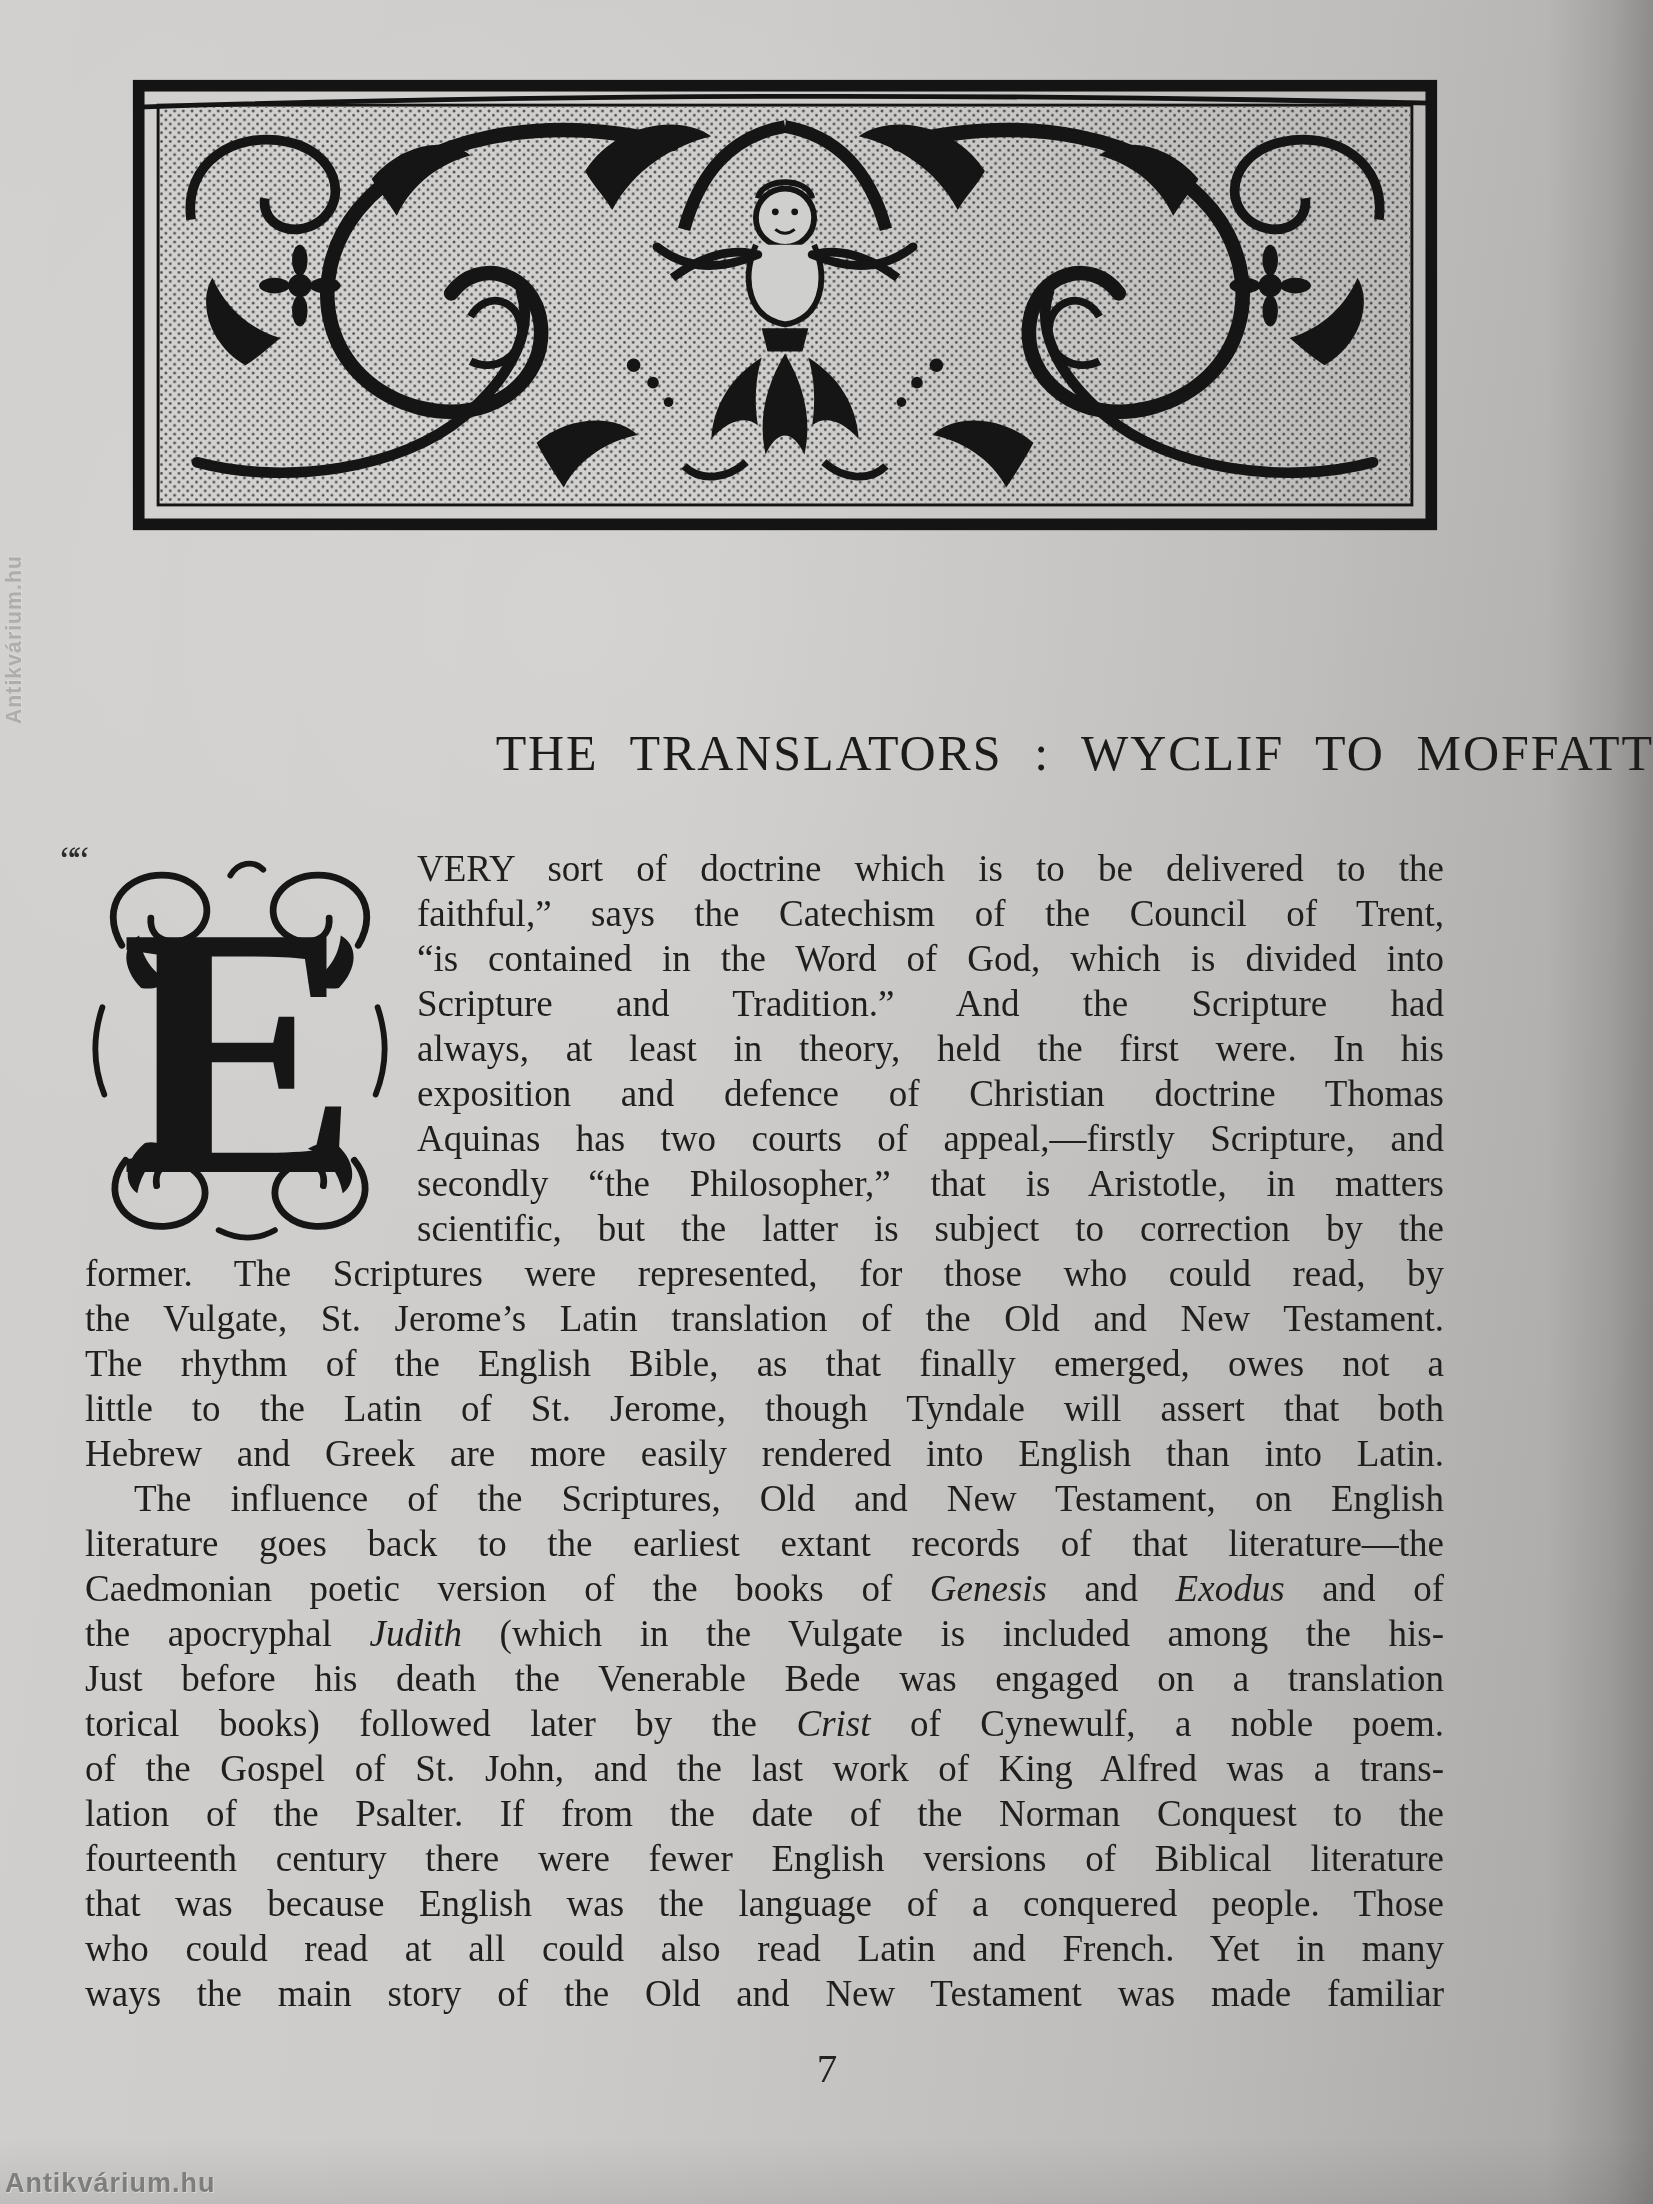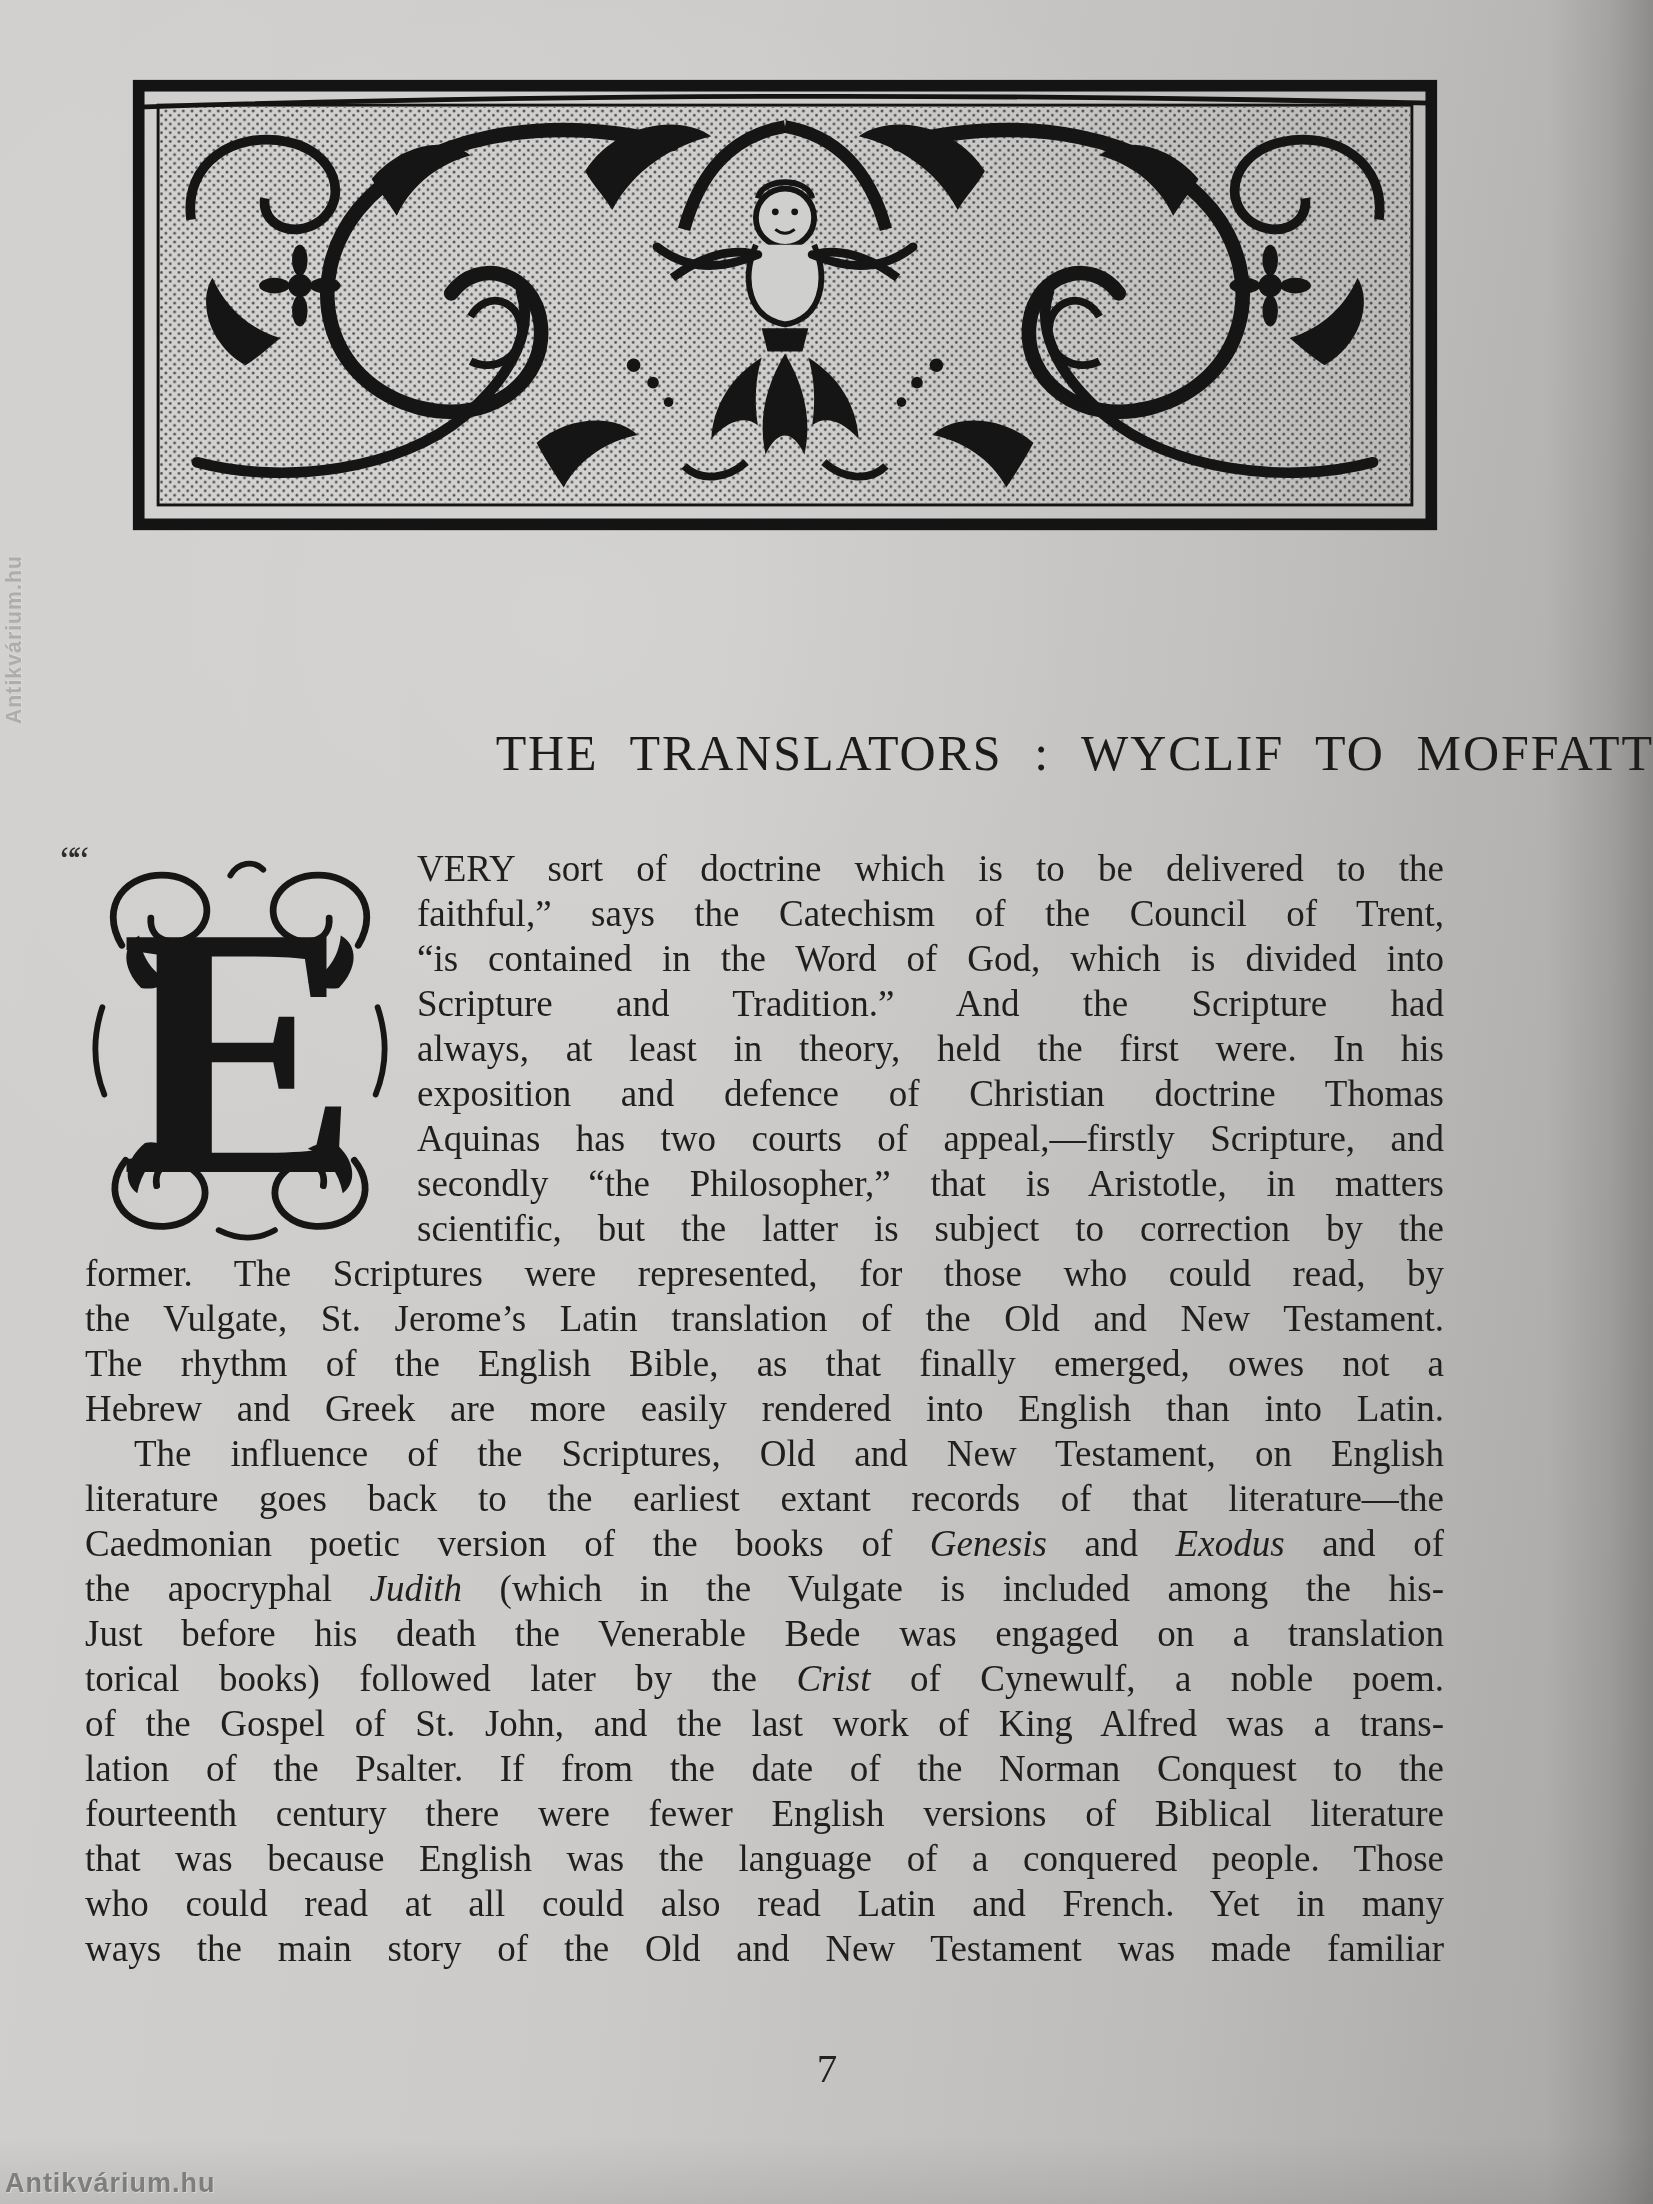--- a/index.html
+++ b/index.html
@@ -141,20 +141,21 @@
       <div class="line beside"><span>“is contained in the Word of God, which is divided into</span></div>
       <div class="line beside"><span>Scripture and Tradition.” And the Scripture had</span></div>
       <div class="line beside"><span>always, at least in theory, held the first were. In his</span></div>
       <div class="line beside"><span>exposition and defence of Christian doctrine Thomas</span></div>
       <div class="line beside"><span>Aquinas has two courts of appeal,—firstly Scripture, and</span></div>
       <div class="line beside"><span>secondly “the Philosopher,” that is Aristotle, in matters</span></div>
       <div class="line beside"><span>scientific, but the latter is subject to correction by the</span></div>
       <div class="line full"><span>former. The Scriptures were represented, for those who could read, by</span></div>
       <div class="line full"><span>the Vulgate, St. Jerome’s Latin translation of the Old and New Testament.</span></div>
       <div class="line full"><span>The rhythm of the English Bible, as that finally emerged, owes not a</span></div>
+      <div class="line full"><span>little to the Latin of St. Jerome, though Tyndale will assert that both</span></div>
       <div class="line full"><span>Hebrew and Greek are more easily rendered into English than into Latin.</span></div>
       <div class="line full indent-first"><span>The influence of the Scriptures, Old and New Testament, on English</span></div>
       <div class="line full"><span>literature goes back to the earliest extant records of that literature—the</span></div>
       <div class="line full"><span>Caedmonian poetic version of the books of </span><em>Genesis</em><span> and </span><em>Exodus</em><span> and of</span></div>
       <div class="line full"><span>the apocryphal </span><em>Judith</em><span> (which in the Vulgate is included among the his-</span></div>
       <div class="line full"><span>Just before his death the Venerable Bede was engaged on a translation</span></div>
       <div class="line full"><span>torical books) followed later by the </span><em>Crist</em><span> of Cynewulf, a noble poem.</span></div>
       <div class="line full"><span>of the Gospel of St. John, and the last work of King Alfred was a trans-</span></div>
       <div class="line full"><span>lation of the Psalter. If from the date of the Norman Conquest to the</span></div>
       <div class="line full"><span>fourteenth century there were fewer English versions of Biblical literature</span></div>

